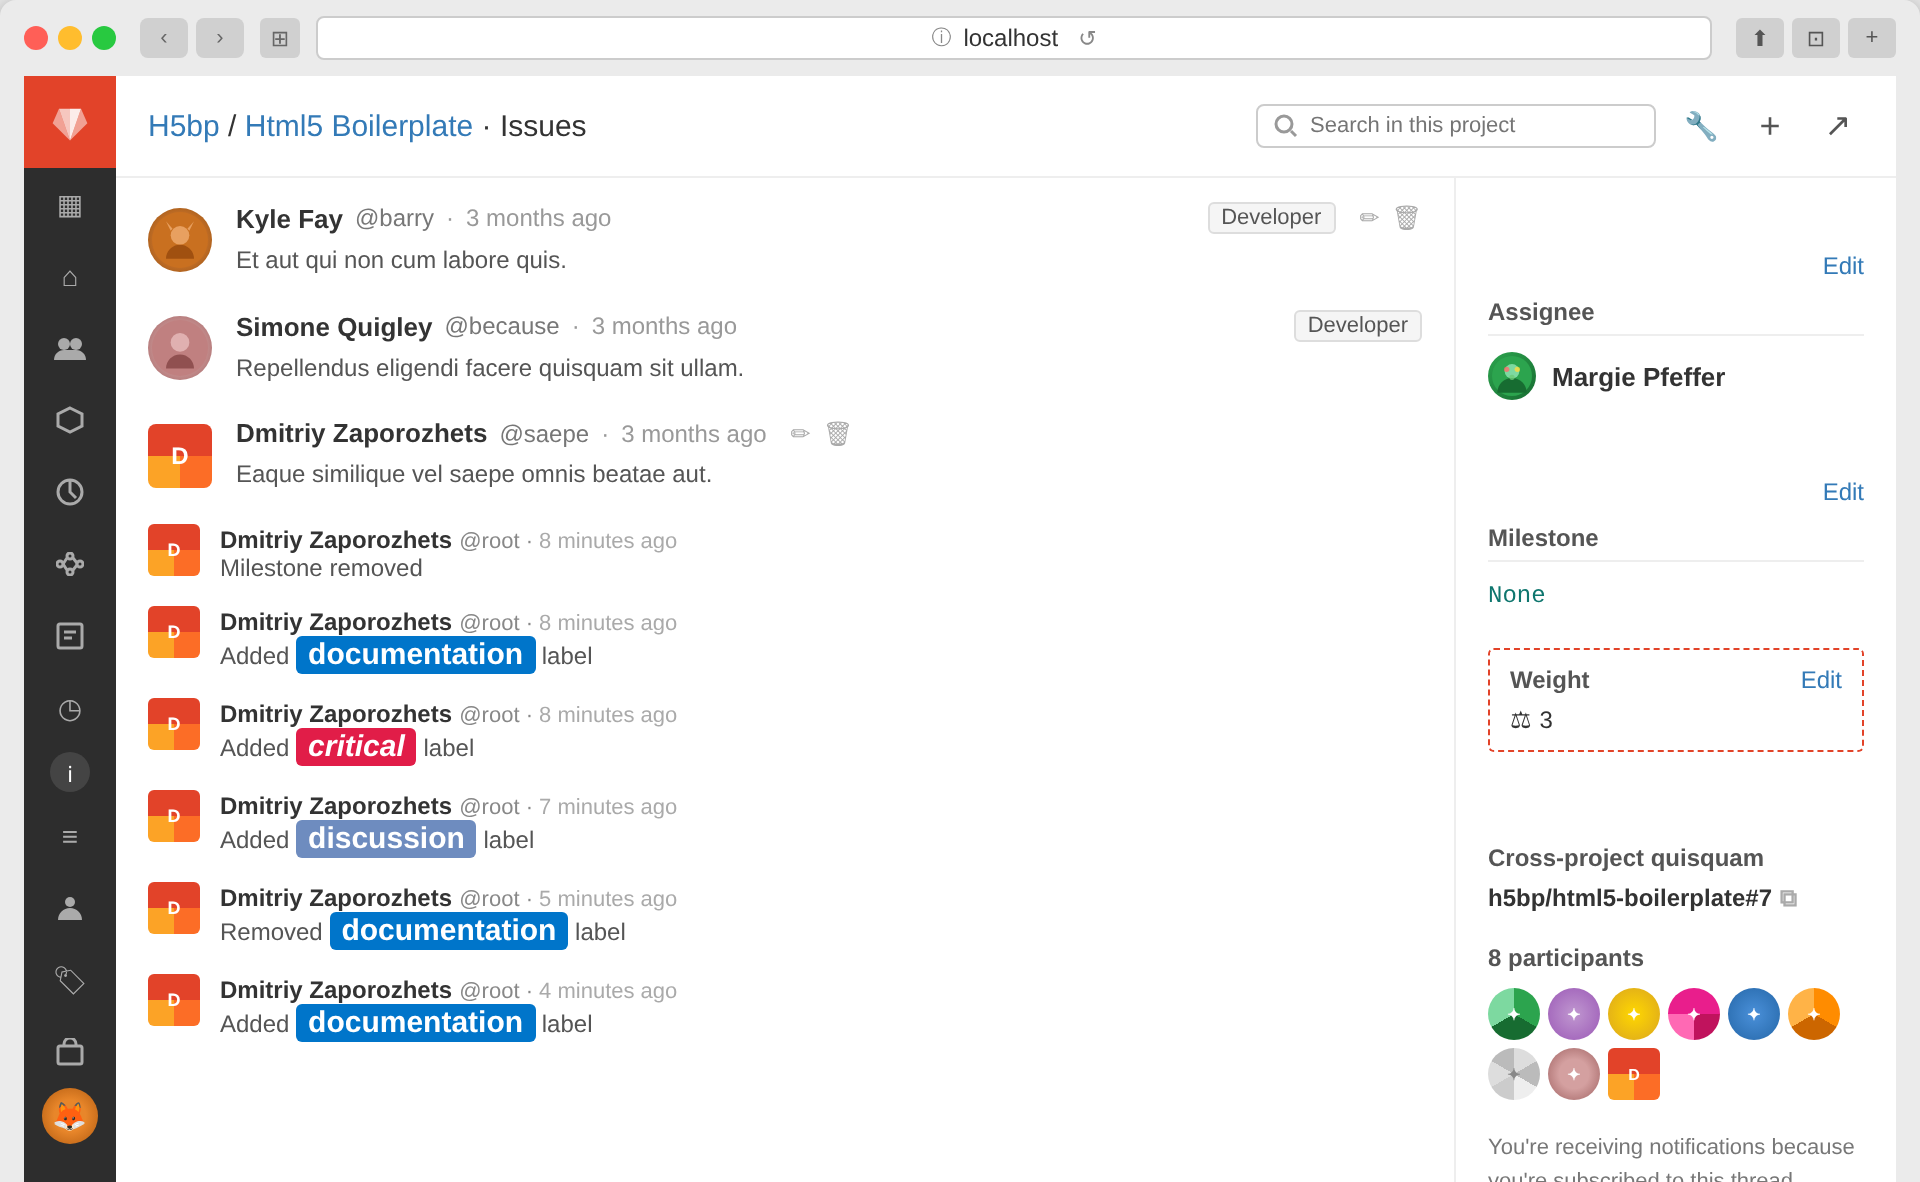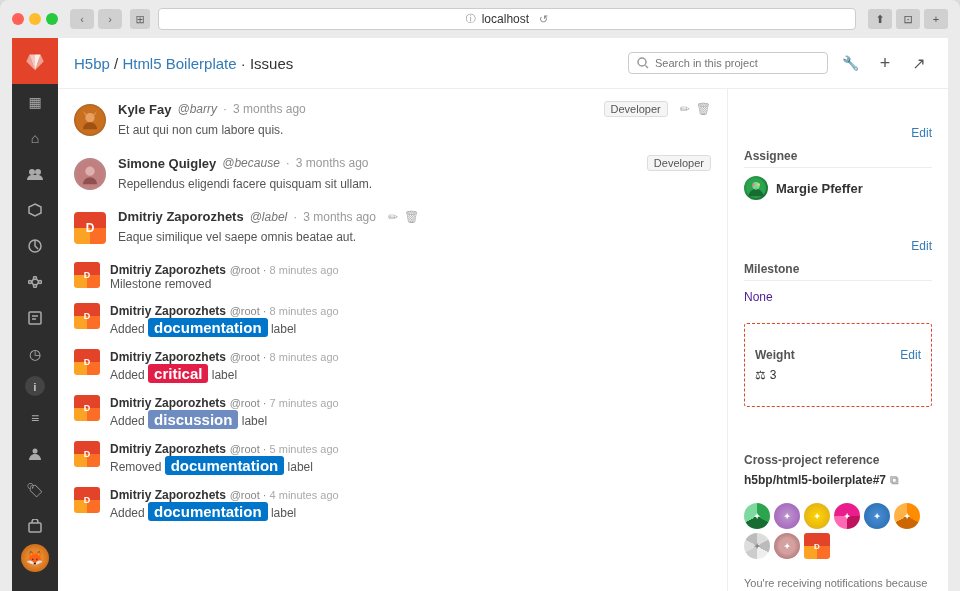--- a/index.html
+++ b/index.html
@@ -153,21 +153,21 @@
     }
     .comment-avatar {
       width: 32px; height: 32px; border-radius: 50%; flex-shrink: 0;
       display: flex; align-items: center; justify-content: center;
       font-size: 13px; color: white; font-weight: bold;
       background: #aaa;
     }
     .comment-content { flex: 1; }
     .comment-header { display: flex; align-items: center; gap: 6px; flex-wrap: wrap; margin-bottom: 4px; }
     .comment-author { font-weight: 600; color: #333; font-size: 13px; }
-    .comment-handle { color: #777; font-size: 12px; font-style: italic; }
+    .comment-handle { color: #777; font-size: 12px; }
     .comment-time { color: #999; font-size: 12px; }
     .comment-badge {
       background: #f5f5f5; border: 1px solid #ddd; border-radius: 3px;
       padding: 1px 6px; font-size: 11px; color: #555; margin-left: auto;
     }
     .comment-actions { display: flex; gap: 6px; color: #aaa; font-size: 12px; }
     .comment-text { color: #555; font-size: 12px; line-height: 1.5; }
 
     
     .activity-item {
@@ -184,52 +184,52 @@
     .activity-content { flex: 1; }
     .activity-author { font-weight: 600; color: #333; font-size: 12px; }
     .activity-handle { color: #888; font-size: 11px; }
     .activity-time { color: #aaa; font-size: 11px; }
     .activity-text { color: #555; font-size: 12px; }
     .label-badge {
       display: inline-block; padding: 1px 6px; border-radius: 3px;
       font-size: 15px; font-weight: 600; color: white;
     }
     .label-documentation { background: #0075ca; }
-    .label-critical { background: #e11d48; }
+    .label-critical { background: #e11d48; font-style: italic; }
     .label-discussion { background: #6e8cbf; }
 
     
     .sidebar-panel {
       width: 220px;
       padding: 14px 16px;
       background: white;
       overflow-y: auto;
       flex-shrink: 0;
     }
     .panel-section { margin-bottom: 16px; }
     .panel-section-header {
       display: flex; justify-content: space-between; align-items: center;
       margin-bottom: 8px; border-bottom: 1px solid #eee; padding-bottom: 4px;
     }
     .panel-label { font-size: 12px; font-weight: 600; color: #555; margin-top: 46px; }
     .panel-edit { font-size: 12px; color: #337ab7; cursor: pointer; }
-    .panel-none { font-size: 12px; color: #4c1d95; }
+    .panel-none { font-size: 12px; color: #0f766e; font-family: Liberation Mono, monospace; }
 
     .assignee-row { display: flex; align-items: center; gap: 8px; margin-top: 4px; }
     .assignee-avatar {
       width: 24px; height: 24px; border-radius: 50%;
       background: linear-gradient(135deg, #2ca44e, #176c31);
       display: flex; align-items: center; justify-content: center;
       font-size: 10px; color: white; flex-shrink: 0;
     }
     .assignee-name { font-size: 13px; font-weight: 600; color: #333; }
 
     .weight-box {
       border: 1px dashed #e24329; border-radius: 3px;
-      padding: 24px 10px; margin-top: 19px;
+      padding: 8px 10px; margin-top: 19px;
     }
     .weight-header { display: flex; justify-content: space-between; align-items: center; margin-bottom: 6px; }
     .weight-label { font-size: 12px; font-weight: 600; color: #555; }
     .weight-edit { font-size: 12px; color: #337ab7; }
     .weight-value { font-size: 12px; color: #333; display: flex; align-items: center; gap: 4px; }
 
     .cross-ref { font-size: 12px; color: #333; font-weight: 600; display: flex; align-items: center; gap: 4px; }
     .copy-icon { color: #aaa; font-size: 12px; cursor: pointer; }
 
     .participants-header { font-size: 12px; font-weight: 600; color: #555; margin-bottom: 8px; }
@@ -440,21 +440,21 @@
 
           <div class="comment-item">
             <div class="comment-avatar av-dmitriy" style="width:32px;height:32px;border-radius:4px;overflow:hidden;">
               <div style="background: conic-gradient(#e24329 0deg 90deg, #fc6d26 90deg 180deg, #fca326 180deg 270deg, #e24329 270deg 360deg); width:100%;height:100%;display:flex;align-items:center;justify-content:center;">
                 <span style="color:white;font-size:12px;font-weight:bold;">D</span>
               </div>
             </div>
             <div class="comment-content">
               <div class="comment-header">
                 <span class="comment-author">Dmitriy Zaporozhets</span>
-                <span class="comment-handle">@label</span>
+                <span class="comment-handle">@saepe</span>
                 <span class="comment-time">·</span>
                 <span class="comment-time">3 months ago</span>
                 <div class="comment-actions" style="margin-left:6px;">
                   <span style="cursor:pointer">✏</span>
                   <span style="cursor:pointer">🗑</span>
                 </div>
               </div>
               <div class="comment-text">Eaque similique vel saepe omnis beatae aut.</div>
             </div>
           </div>
@@ -590,28 +590,29 @@
               <span class="weight-label">Weight</span>
               <span class="weight-edit">Edit</span>
             </div>
             <div class="weight-value">
               <span>⚖</span>
               <span>3</span>
             </div>
           </div>
 
           <div class="panel-section" style="margin-top:16px;">
-            <div class="panel-label" style="margin-bottom:6px;">Cross-project reference</div>
+            <div class="panel-label" style="margin-bottom:6px;">Cross-project quisquam</div>
             <div class="cross-ref">
               <span>h5bp/html5-boilerplate#7</span>
               <span class="copy-icon">⧉</span>
             </div>
           </div>
 
           <div class="panel-section">
+            <div class="participants-header">8 participants</div>
             <div class="participants-avatars">
 
               <div class="participant-avatar" style="background:conic-gradient(#2ca44e 0deg 120deg, #176c31 120deg 240deg, #7dd9a0 240deg 360deg);">
                 <span style="font-size:8px">✦</span>
               </div>
               <div class="participant-avatar" style="background:radial-gradient(circle, #c097d0, #9b59b6);">
                 <span style="font-size:8px">✦</span>
               </div>
               <div class="participant-avatar" style="background:radial-gradient(circle, #ffd700, #daa520);">
                 <span style="font-size:8px">✦</span>

